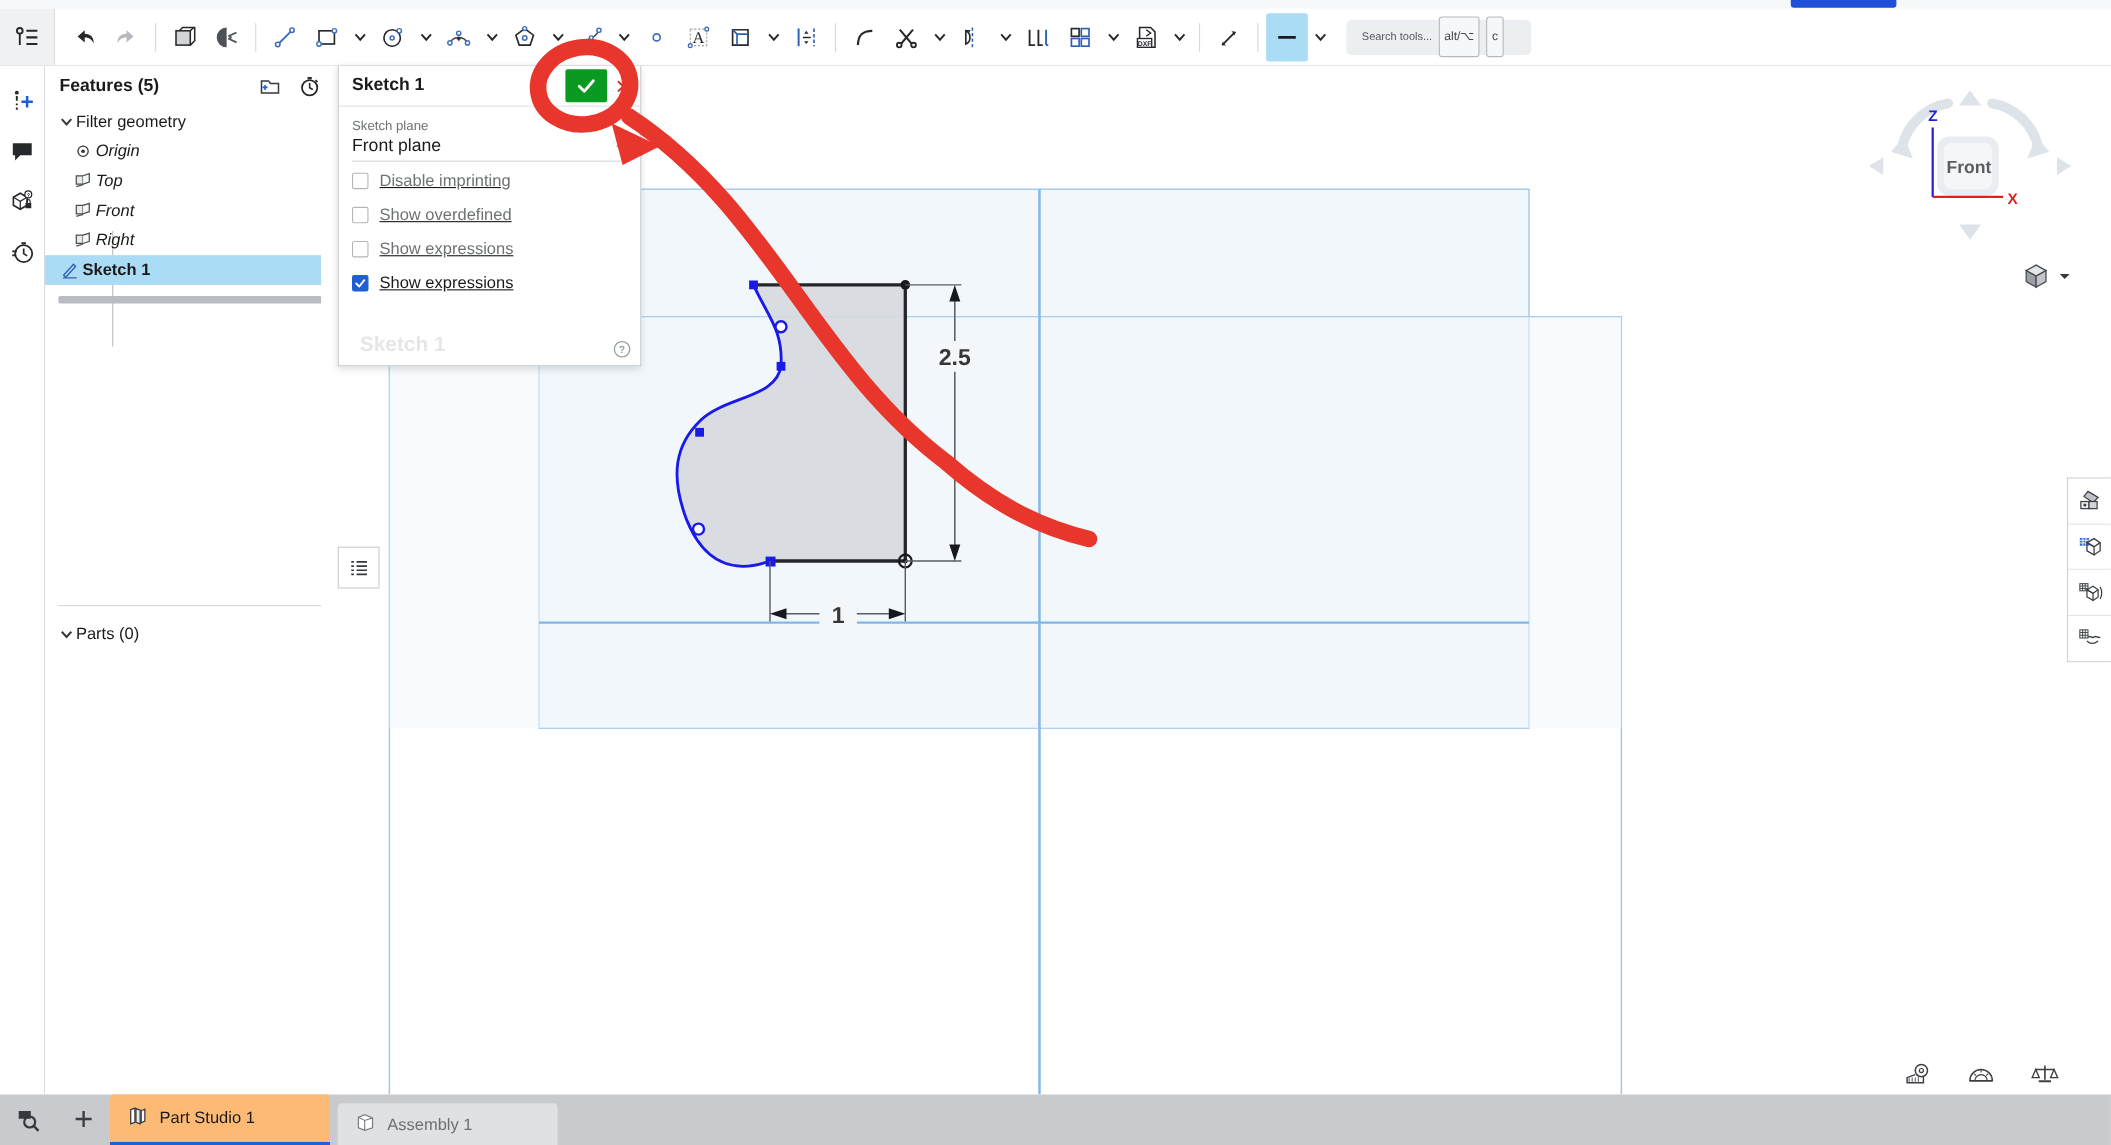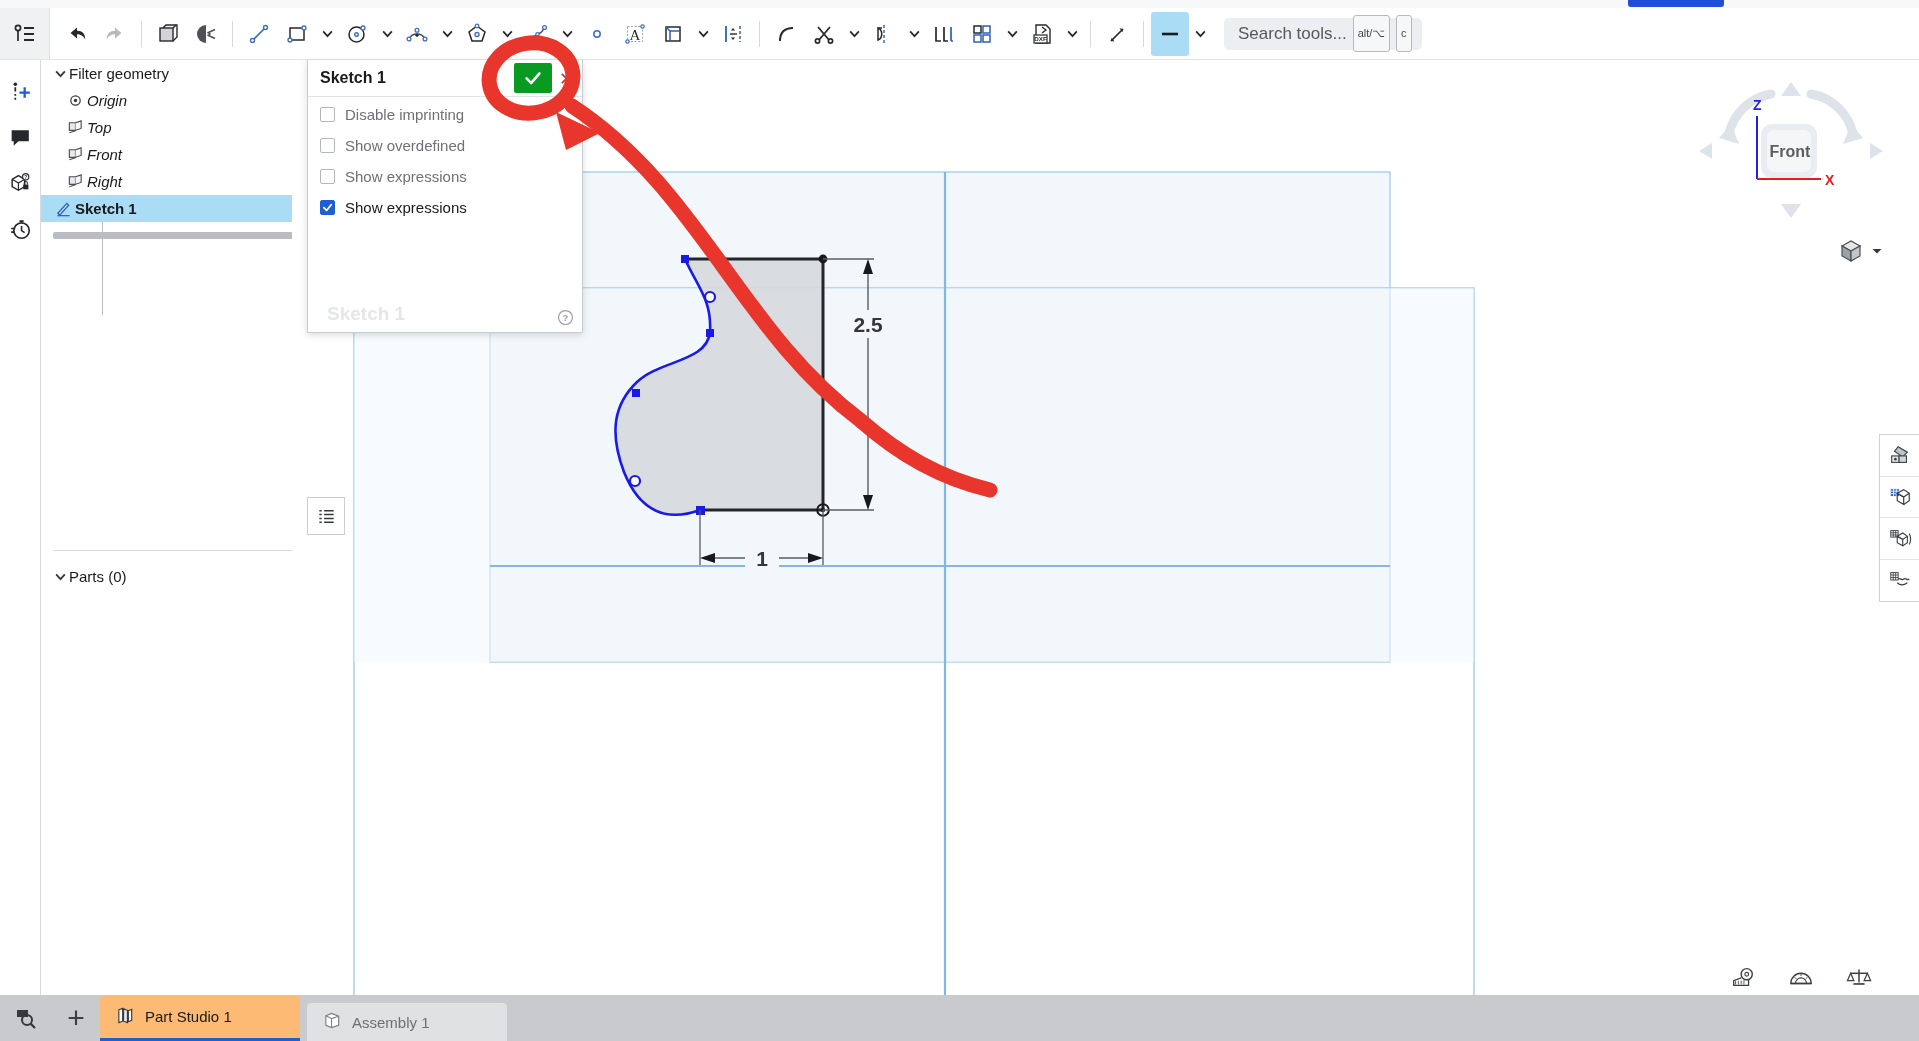--- a/index.html
+++ b/index.html
@@ -43,21 +43,21 @@
   }
   .tb-sep { width: 1px; height: 26px; background: #d6d8dc; margin: 0 7px; }
   .tb-active { background: #aadcf5; border-radius: 3px; }
 
   
   #search-box {
     height: 32px; background: #eceef1; border-radius: 5px;
     display: flex; align-items: center; padding: 0 10px 0 14px; margin-left: 13px;
     min-width: 168px; cursor: text;
   }
-  #search-placeholder { color: #54585e; font-size: 17px; text-align: right; }
+  #search-placeholder { color: #54585e; font-size: 10px; text-align: right; }
   .kbd {
     margin-left: 6px; border: 1px solid #b6b9be; border-radius: 3px; background: #f6f7f8;
     font-size: 11px; color: #43464b; padding: 11px 4px; line-height: 13px;
     font-family: "Liberation Sans", sans-serif;
   }
 
   
   #left-rail {
     position: absolute; left: 0; top: 60px; width: 41px; height: 935px;
     background: #ffffff; border-right: 1px solid #d8dadd;
@@ -134,21 +134,21 @@
     position: relative;
   }
   #plane-label { font-size: 12px; color: #6d7176; }
   #plane-value { font-size: 16px; color: #1a1a1a; margin-top: 3px; }
   #plane-clear {
     position: absolute; right: 2px; bottom: 7px; color: #8b8f95; font-size: 15px; cursor: pointer;
   }
 
   .chk-row {
     display: flex; align-items: center; gap: 10px; height: 28px;
-    padding-left: 12px; margin-top: 3px; cursor: pointer; font-size: 15px;
+    padding-left: 12px; margin-top: 3px; cursor: pointer; font-size: 15px; text-decoration: underline;
   }
   .chk-box {
     width: 15px; height: 15px; border: 1px solid #b3b6bb; border-radius: 2px; background: #fff;
     flex: 0 0 15px;
   }
   .chk-box.checked {
     background: #1f5fd6; border-color: #1f5fd6;
     display: flex; align-items: center; justify-content: center;
   }
   .chk-label-dim { color: #6d7176; }
@@ -511,20 +511,39 @@
     <svg width="25" height="25" viewBox="0 0 24 24">
       <circle cx="13" cy="13" r="7.4" fill="none" stroke="#26282b" stroke-width="1.6"></circle>
       <path d="M13 8.6 V13 L16 15" fill="none" stroke="#26282b" stroke-width="1.5"></path>
       <path d="M3 11 H7 M3 14.5 H6" stroke="#26282b" stroke-width="1.5"></path>
       <path d="M11 4 L15 4" stroke="#26282b" stroke-width="1.8"></path>
     </svg>
   </div>
 </div>
 
 <div id="feature-panel">
+  <div id="feature-header">
+    <span id="feature-title">Features (5)</span>
+    <div id="feature-header-icons">
+      <span class="fh-icon">
+        <svg width="20" height="20" viewBox="0 0 22 22">
+          <path d="M3 5 H10 L12 7.5 H20 V17 H3 Z" fill="none" stroke="#35383c" stroke-width="1.5"></path>
+          <path d="M6.5 9 V14 M4 11.5 H9" stroke="#1f5fd6" stroke-width="1.6"></path>
+        </svg>
+      </span>
+      <span class="fh-icon">
+        <svg width="21" height="21" viewBox="0 0 22 22">
+          <circle cx="11" cy="12.3" r="7.3" fill="none" stroke="#26282b" stroke-width="1.7"></circle>
+          <path d="M11 7.8 V12.3 L14 14" fill="none" stroke="#26282b" stroke-width="1.5"></path>
+          <path d="M9 3.2 H13" stroke="#26282b" stroke-width="2"></path>
+          <path d="M16.6 5.1 L18.4 6.9" stroke="#26282b" stroke-width="1.7"></path>
+        </svg>
+      </span>
+    </div>
+  </div>
 
 
   <div id="group-line"></div>
 
   <div class="tree-row">
     <span class="tree-caret">
       <svg width="13" height="13" viewBox="0 0 12 12">
         <path d="M2 4 L6 8.4 L10 4" fill="none" stroke="#35383c" stroke-width="1.7"></path>
       </svg>
     </span>
@@ -673,20 +692,25 @@
         </svg>
       </div>
       <div id="dlg-cancel">
         <svg width="15" height="15" viewBox="0 0 16 16">
           <path d="M3 3 L13 13 M13 3 L3 13" stroke="#c43b31" stroke-width="1.9"></path>
         </svg>
       </div>
     </div>
   </div>
 
+  <div id="plane-field">
+    <div id="plane-label">Sketch plane</div>
+    <div id="plane-value">Front plane</div>
+    <span id="plane-clear">×</span>
+  </div>
 
   <div class="chk-row">
     <span class="chk-box"></span>
     <span class="chk-label-dim">Disable imprinting</span>
   </div>
   <div class="chk-row">
     <span class="chk-box"></span>
     <span class="chk-label-dim">Show overdefined</span>
   </div>
   <div class="chk-row">

